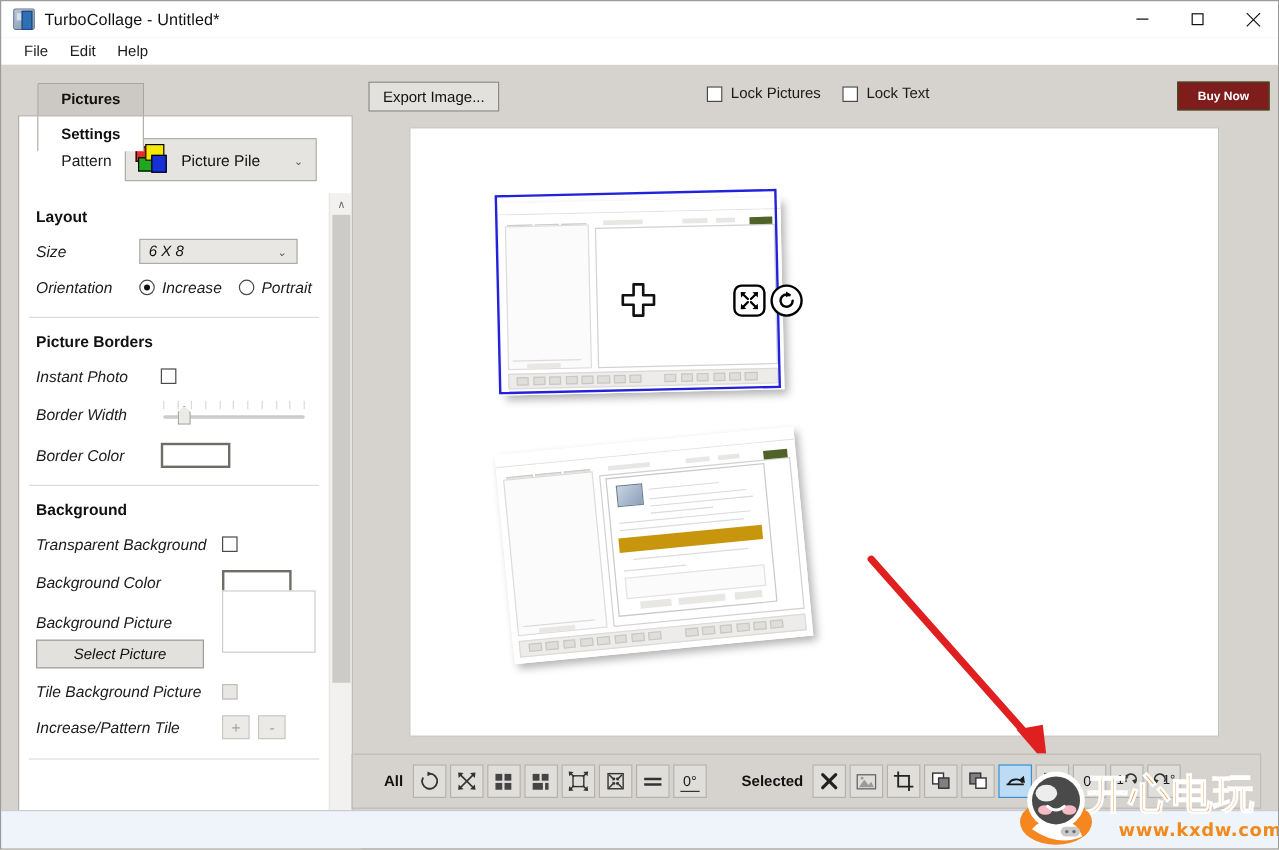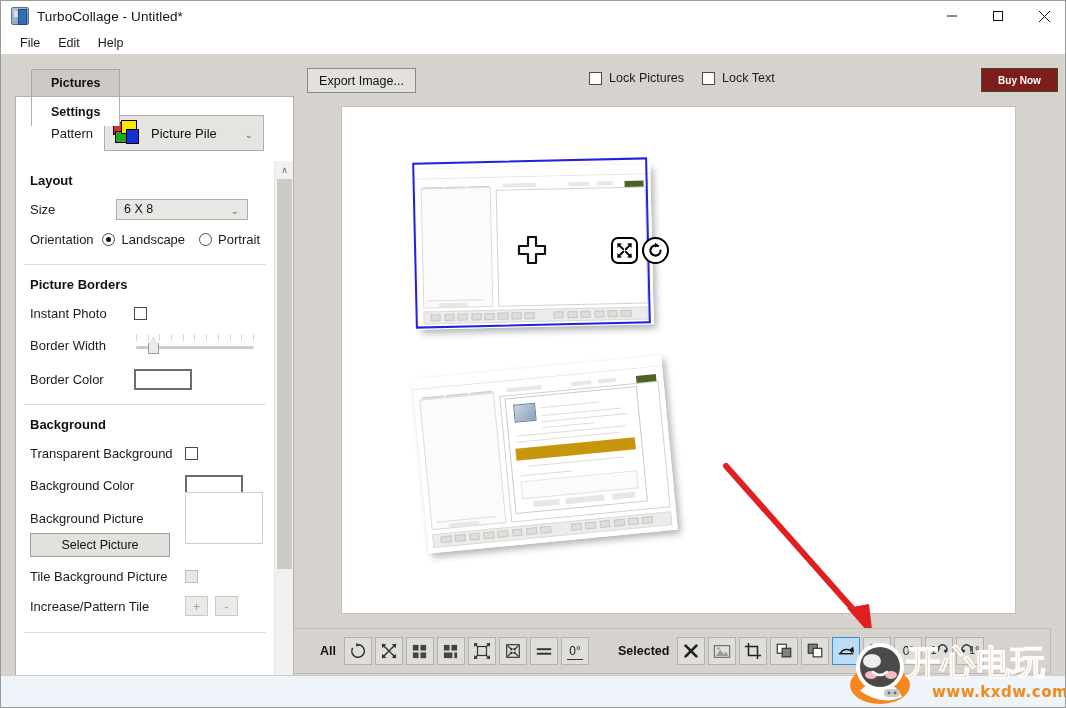--- a/index.html
+++ b/index.html
@@ -121,21 +121,21 @@
     overflow: hidden;
   }
   .section-title {
     font-size: 13px; font-weight: bold; color: #111;
     margin: 0 0 0 14px;
   }
   .divider {
     height: 1px; background: #dedcd9; margin: 0 8px;
   }
   .form-row {
-    display: flex; align-items: center; height: 30px; padding-left: 14px;
+    display: flex; align-items: center; height: 30px; padding-left: 14px; font-style: italic;
   }
   .form-label {
     font-size: 13px; color: #1b1b1b;
     white-space: nowrap; overflow: hidden;
   }
   .cb {
     width: 13px; height: 13px; border: 1px solid #4a4a4a; background: #fff;
     flex: none;
   }
   .cb.disabled { border-color: #c0bebb; background: #e9e7e4; }
@@ -409,21 +409,21 @@
             <div class="form-label" style="width:86px">Size</div>
             <div class="select">
               <span>6 X 8</span>
               <span class="combo-caret">⌄</span>
             </div>
           </div>
 
           <div class="form-row">
             <div class="form-label" style="width:86px">Orientation</div>
             <div class="radio on"></div>
-            <span class="radio-label">Landscape</span>
+            <span class="radio-label">Increase</span>
             <div class="radio"></div>
             <span class="radio-label">Portrait</span>
           </div>
 
           <div class="divider" style="margin-top:10px"></div>
 
           <div class="section-title" style="margin-top:12px">Picture Borders</div>
 
           <div class="form-row" style="margin-top:6px">
             <div class="form-label" style="width:104px">Instant Photo</div>

